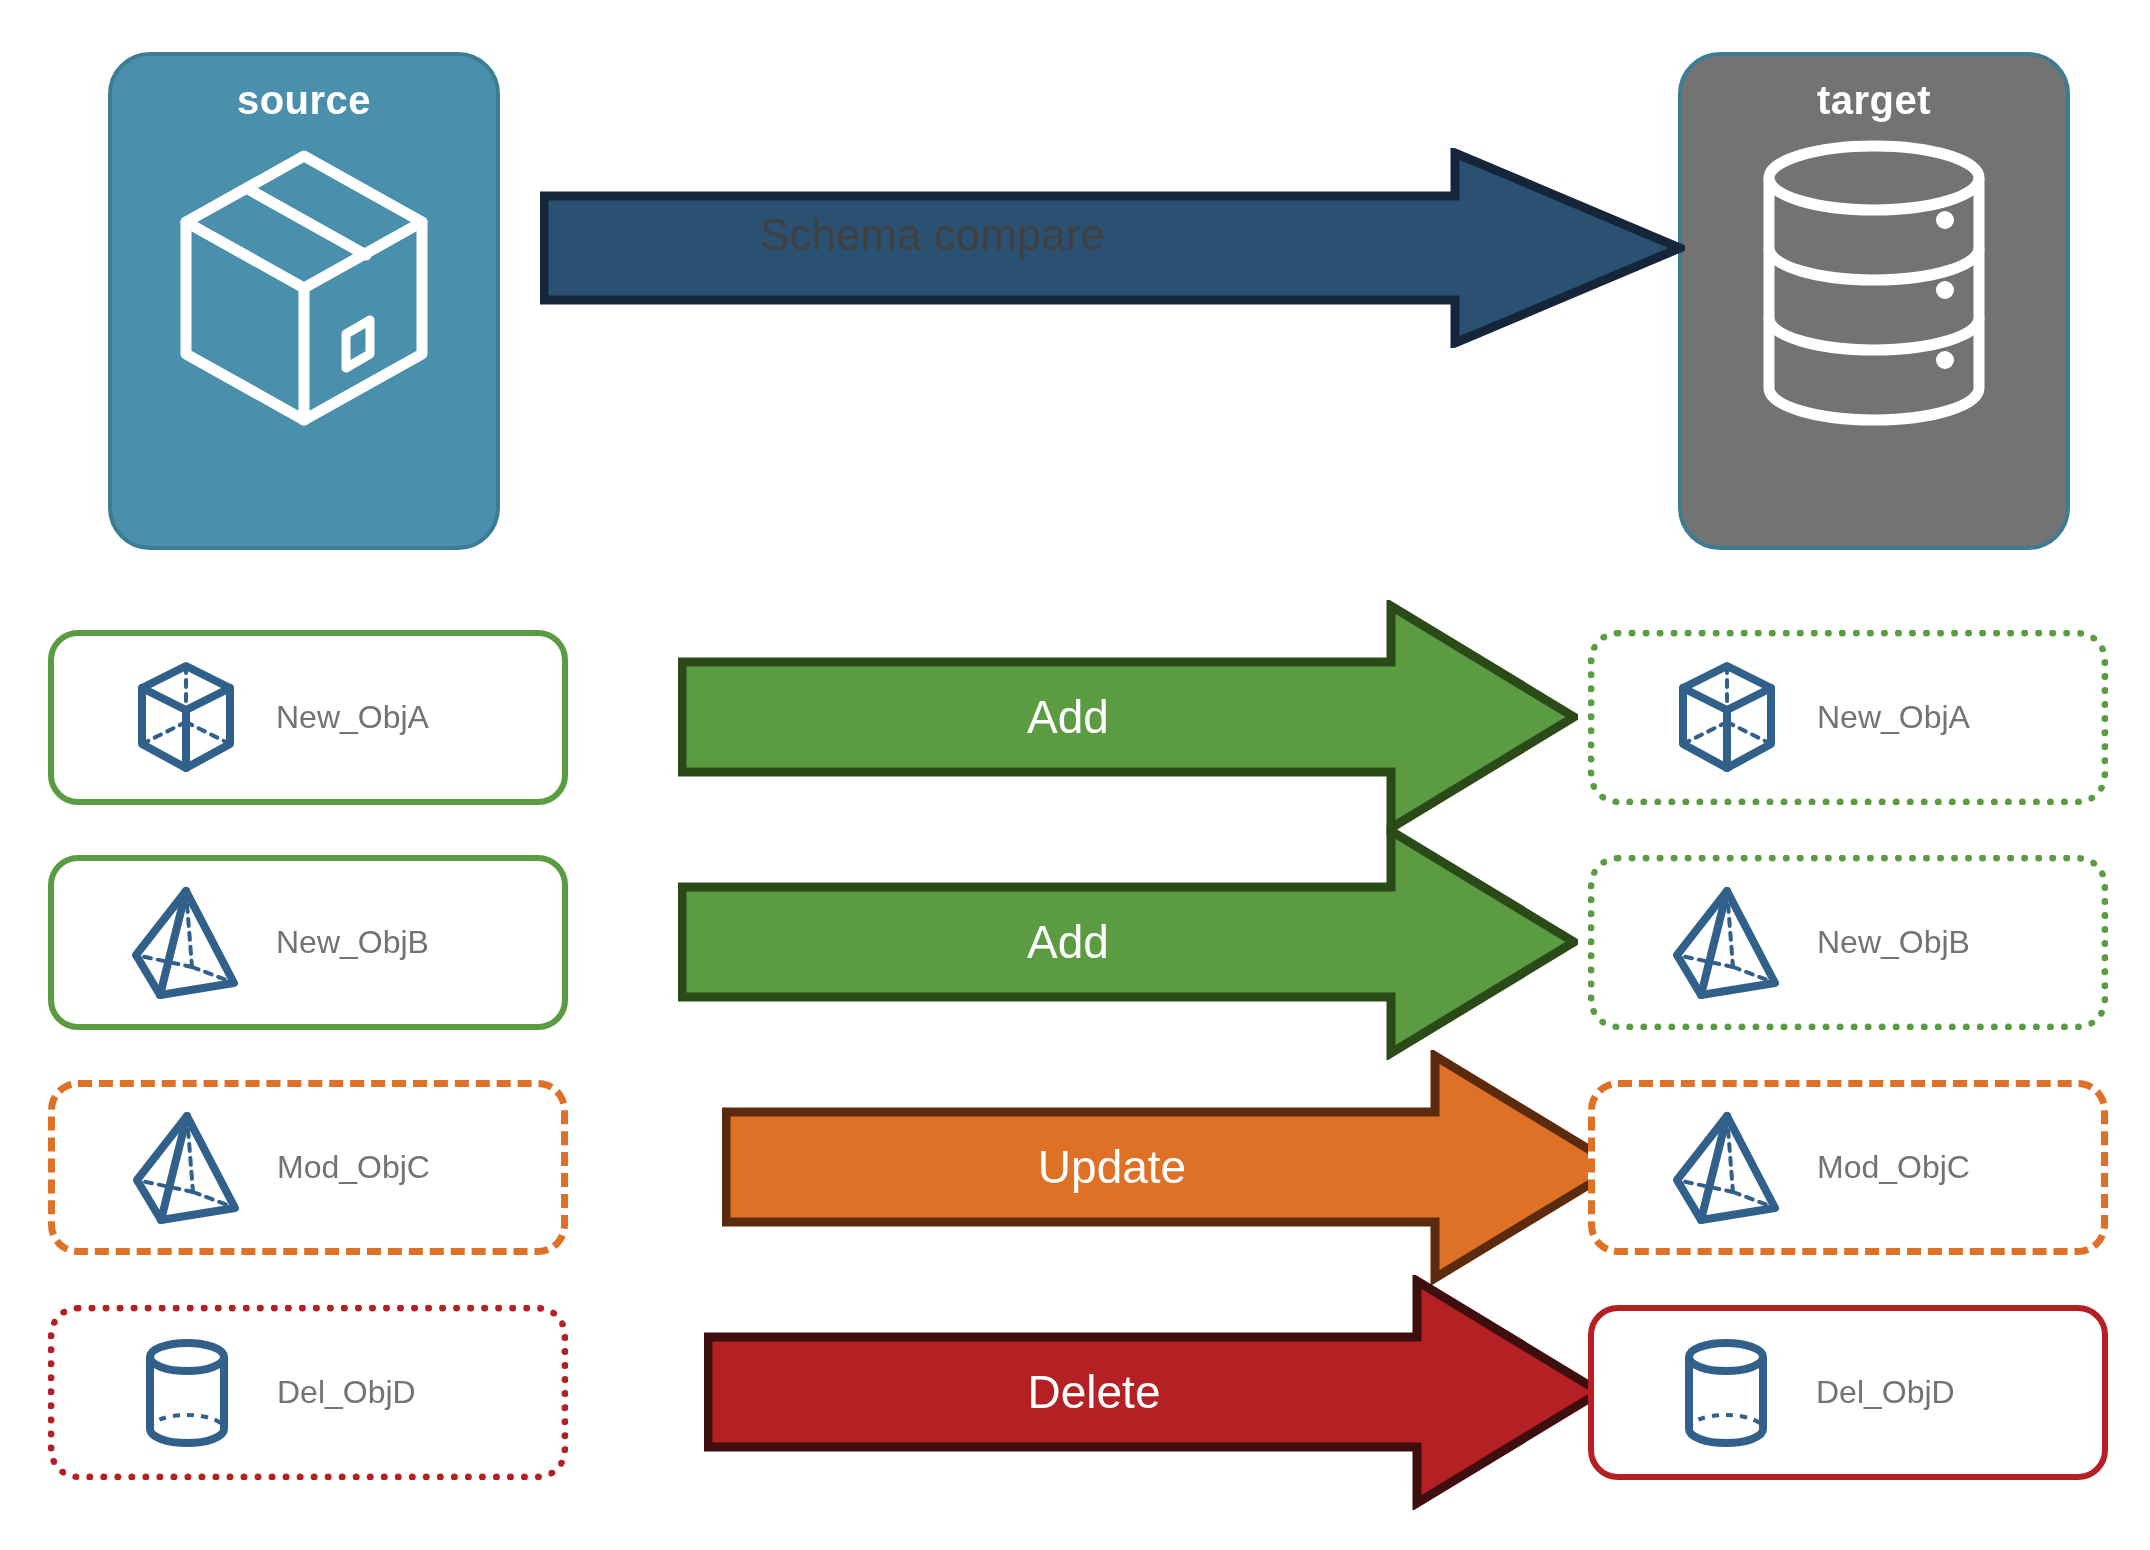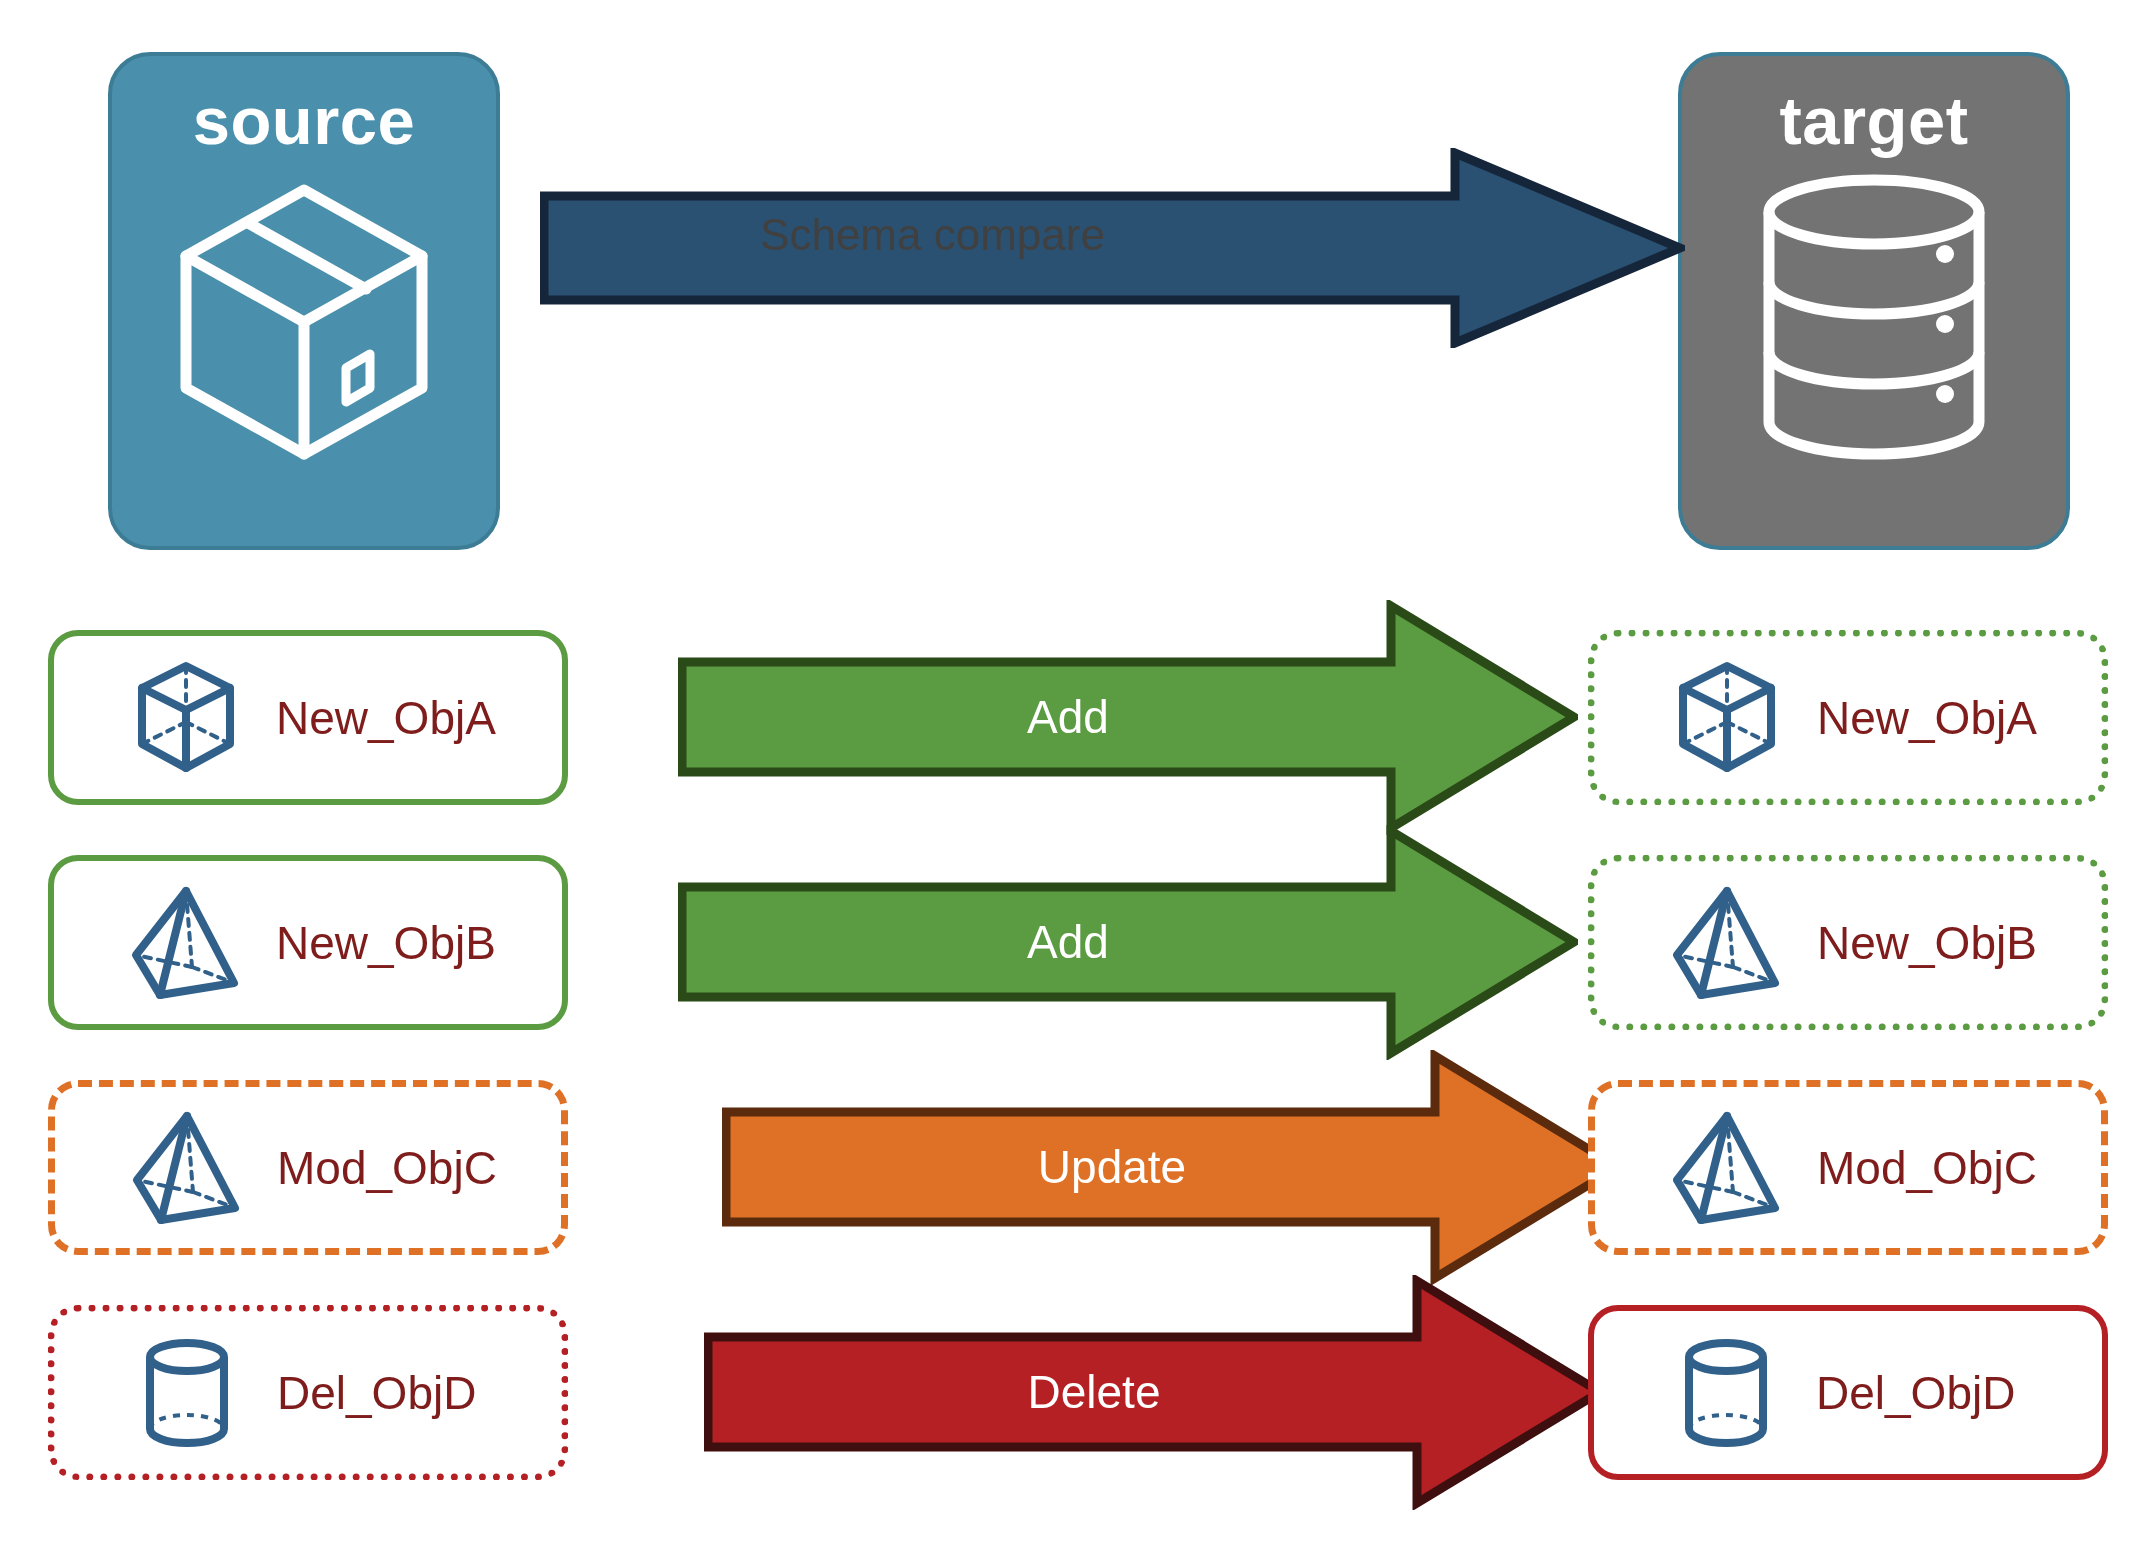--- a/index.html
+++ b/index.html
@@ -27,24 +27,24 @@
     background: #4a90ac;
     border: 4px solid #3c7c95;
     border-radius: 42px;
     box-sizing: border-box;
     display: flex;
     flex-direction: column;
     align-items: center;
   }
   .endpoint-title {
     color: #ffffff;
-    font-size: 67px;
+    font-size: 40px;
     font-weight: bold;
     letter-spacing: 0.5px;
-    margin-top: 31px;
+    margin-top: 24px;
     line-height: 1;
   }
   .endpoint-art {
     margin-top: 18px;
   }
   #source-panel { left: 108px; top: 52px; }
   #target-panel { left: 1678px; top: 52px; }
 
   
   #schema-arrow {
@@ -84,22 +84,22 @@
     justify-content: flex-start;
   }
   .obj-box .obj-icon {
     margin-left: 72px;
     flex: 0 0 auto;
     display: flex;
     align-items: center;
   }
   .obj-label {
     margin-left: 30px;
-    font-size: 46px;
-    color: #7f1d1d;
+    font-size: 32px;
+    color: #737373;
     white-space: nowrap;
   }
 
   .bd-solid-green  { border: 6px solid #5b9b41; }
   .bd-dotted-green { border: 7px dotted #5b9b41; }
   .bd-dashed-orange{ border: 7px dashed #df7127; }
   .bd-dotted-red   { border: 7px dotted #b52025; }
   .bd-solid-red    { border: 6px solid #b52025; }
 
   

